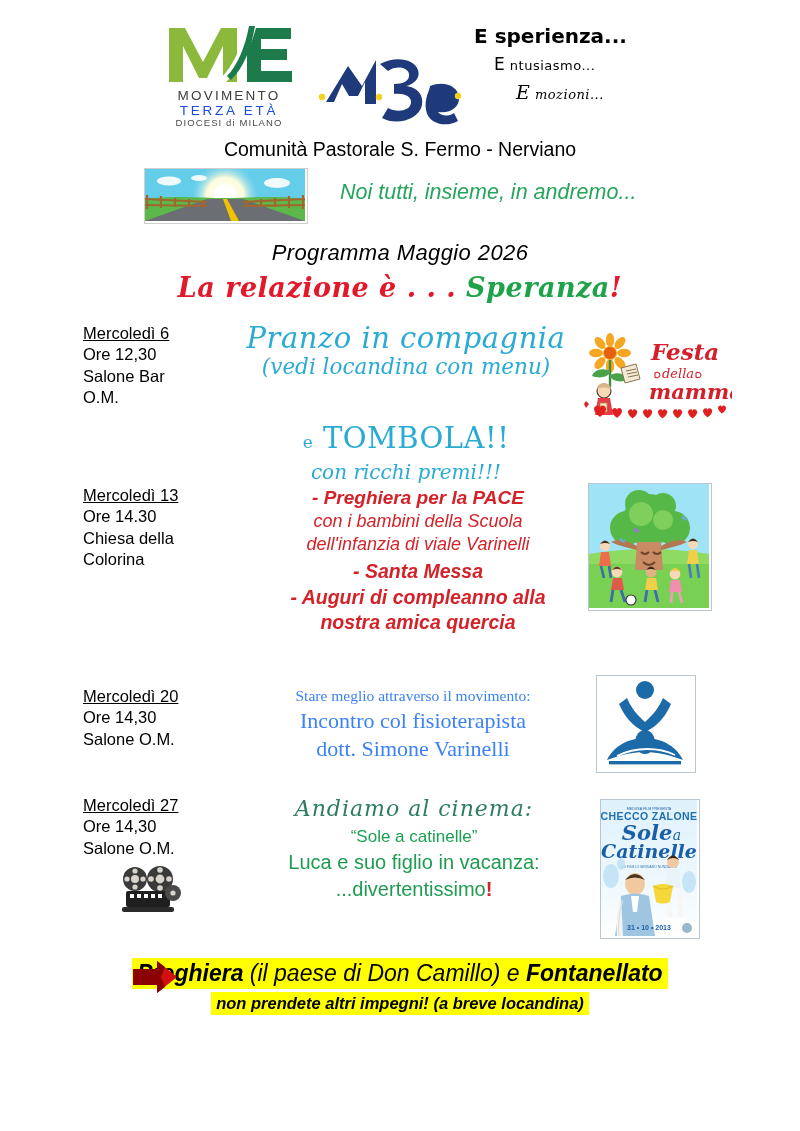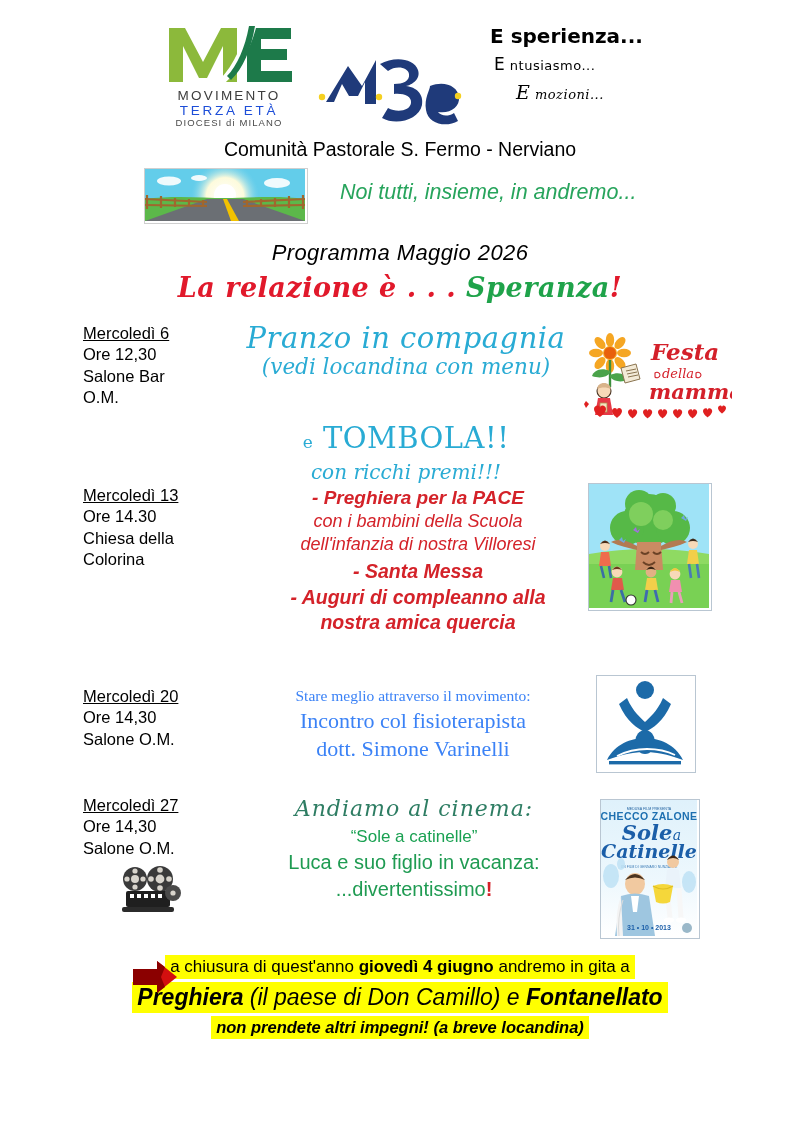--- a/index.html
+++ b/index.html
@@ -78,21 +78,21 @@
     height: 110px;
   }
   .slogan .ln {
     display: block;
     white-space: nowrap;
   }
   .slogan .l1 {
     font-size: 20px;
     font-weight: bold;
     font-family: "DejaVu Sans", sans-serif;
-    margin-left: 20px;
+    margin-left: 4px;
     margin-bottom: 6px;
   }
   .slogan .l2 {
     font-size: 16px;
     font-family: "DejaVu Sans", sans-serif;
     margin-left: 24px;
     margin-bottom: 7px;
   }
   .slogan .l2 .cap { font-size: 17px; }
   .slogan .l3 {
@@ -530,21 +530,21 @@
   <div class="event" id="event-2">
     <div class="ev-date">
       <span class="d0">Mercoledì 13</span>
       <span class="dl">Ore 14.30</span>
       <span class="dl">Chiesa della</span>
       <span class="dl">Colorina</span>
     </div>
     <div class="ev-body e2" style="left:250px; width:336px;">
       <div class="e2-b">-   Preghiera per la PACE</div>
       <div class="e2-n">con i bambini della Scuola</div>
-      <div class="e2-n">dell'infanzia di nostra Villoresi</div>
+      <div class="e2-n">dell'infanzia di viale Varinelli</div>
       <div class="e2-b2">-   Santa Messa</div>
       <div class="e2-b3">-  Auguri di compleanno alla</div>
       <div class="e2-b3">nostra amica quercia</div>
     </div>
     <div class="ev-media media-frame" style="left:588px; top:-2px; width:122px; height:126px;">
       <svg width="120" height="124" viewBox="0 0 120 124" xmlns="http://www.w3.org/2000/svg">
         <rect width="120" height="124" fill="#9fe3f7"></rect>
         <rect y="72" width="120" height="52" fill="#79d154"></rect>
         <path d="M0 70 Q60 60 120 70 L120 80 L0 80 Z" fill="#8fda62"></path>
 
@@ -731,23 +731,20 @@
   </div>
 
   <div class="footer">
     <div class="arrow">
       <svg width="48" height="38" viewBox="0 0 48 38" xmlns="http://www.w3.org/2000/svg">
         <path d="M2 11 L26 11 L26 3 L46 19 L26 35 L26 27 L2 27 Z" fill="#d30f0f"></path>
         <path d="M2 11 L26 11 L26 3 L34 9 L30 19 L34 29 L26 35 L26 27 L2 27 Z" fill="#8b0000"></path>
       </svg>
     </div>
     <span class="footer-line">
-      <span class="hl f1"><span>a chiusura di quest'anno </span><b>giovedì  4  giugno</b><span> andremo in gita a</span></span>
-    </span>
-    <span class="footer-line">
       <span class="hl f2"><b>Preghiera</b><span> (il paese di Don Camillo) e </span><b>Fontanellato</b></span>
     </span>
     <span class="footer-line">
       <span class="hl f3">non prendete altri impegni! (a breve locandina)</span>
     </span>
   </div>
 
 </div>
 
 </body></html>

